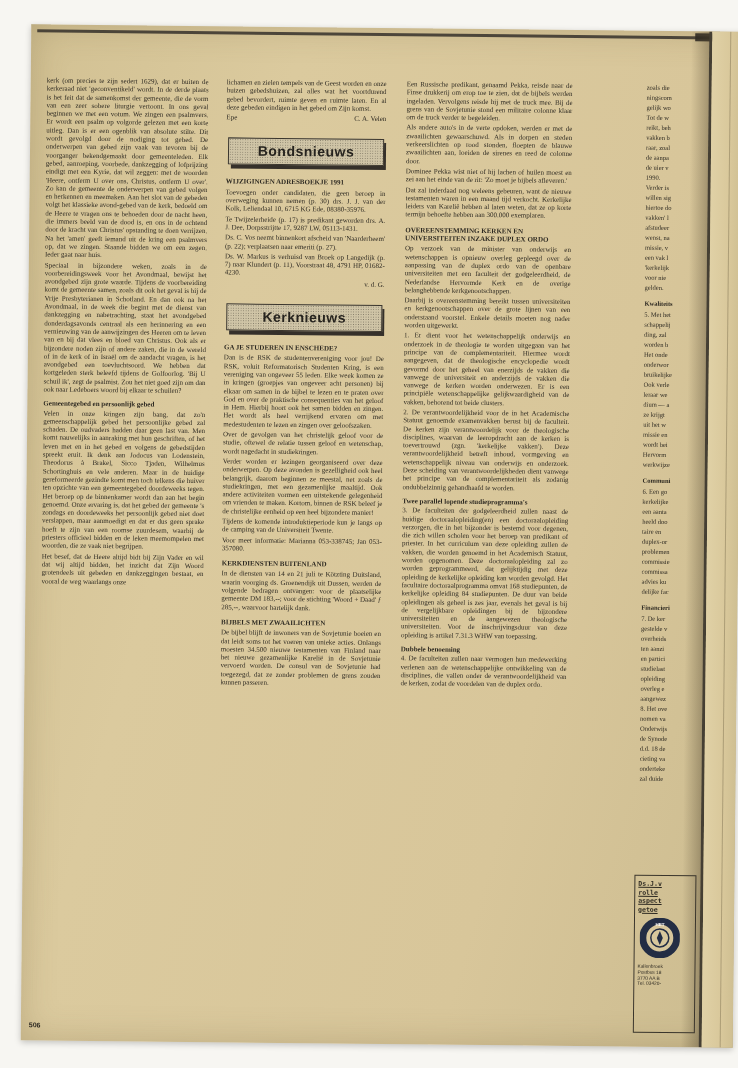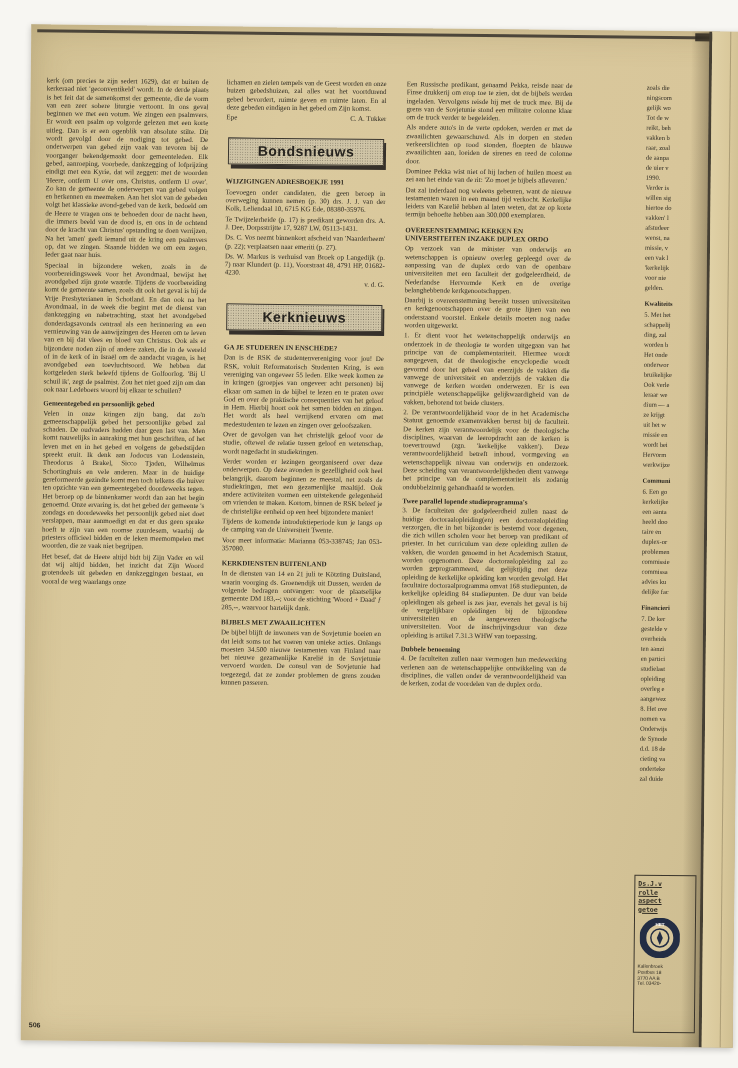--- a/index.html
+++ b/index.html
@@ -75,21 +75,21 @@
         <div class="blk p">kerk (om precies te zijn sedert 1629), dat er buiten de kerkeraad niet 'geconventikeld' wordt. In de derde plaats is het feit dat de samenkomst der gemeente, die de vorm van een zeer sobere liturgie vertoont. In ons geval beginnen we met een votum. We zingen een psalmvers. Er wordt een psalm op volgorde gelezen met een korte uitleg. Dan is er een ogenblik van absolute stilte. Dit wordt gevolgd door de nodiging tot gebed. De onderwerpen van gebed zijn vaak van tevoren bij de voorganger bekendgemaakt door gemeenteleden. Elk gebed, aanroeping, voorbede, dankzegging of lofprijzing eindigt met een Kyrie, dat wil zeggen: met de woorden 'Heere, ontferm U over ons, Christus, ontferm U over'. Zo kan de gemeente de onderwerpen van gebed volgen en herkennen en meemaken. Aan het slot van de gebeden volgt het klassieke avond-gebed van de kerk, bedoeld om de Heere te vragen ons te behoeden door de nacht heen, die immers beeld van de dood is, en ons in de ochtend door de kracht van Christus' opstanding te doen verrijzen. Na het 'amen' geeft iemand uit de kring een psalmvers op, dat we zingen. Staande bidden we om een zegen. Ieder gaat naar huis.</div>
         <div class="blk p">Speciaal in bijzondere weken, zoals in de voorbereidingsweek voor het Avondmaal, bewijst het avondgebed zijn grote waarde. Tijdens de voorbereiding komt de gemeente samen, zoals dit ook het geval is bij de Vrije Presbyterianen in Schotland. En dan ook na het Avondmaal, in de week die begint met de dienst van dankzegging en nabetrachting, staat het avondgebed donderdagsavonds centraal als een herinnering en een vernieuwing van de aanwijzingen des Heeren om te leven van en bij dat vlees en bloed van Christus. Ook als er bijzondere noden zijn of andere zaken, die in de wereld of in de kerk of in Israël om de aandacht vragen, is het avondgebed een toevluchtsoord. We hebben dat kortgeleden sterk beleefd tijdens de Golfoorlog. 'Bij U schuil ik', zegt de psalmist. Zou het niet goed zijn om dan ook naar Ledeboers woord bij elkaar te schuilen?</div>
         <div class="blk subh">Gemeentegebed en persoonlijk gebed</div>
         <div class="blk p">Velen in onze kringen zijn bang, dat zo'n gemeenschappelijk gebed het persoonlijke gebed zal schaden. De oudvaders hadden daar geen last van. Men komt nauwelijks in aanraking met hun geschriften, of het leven met en in het gebed en volgens de gebedstijden spreekt eruit. Ik denk aan Jodocus van Lodenstein, Theodorus à Brakel, Sicco Tjaden, Wilhelmus Schortinghuis en vele anderen. Maar in de huidige gereformeerde gezindte komt men toch telkens die huiver ten opzichte van een gemeentegebed doordeweeks tegen. Het beroep op de binnenkamer wordt dan aan het begin genoemd. Onze ervaring is, dat het gebed der gemeente 's zondags en doordeweeks het persoonlijk gebed niet doet verslappen, maar aanmoedigt en dat er dus geen sprake hoeft te zijn van een roomse zuurdesem, waarbij de priesters officieel bidden en de leken meemompelen met woorden, die ze vaak niet begrijpen.</div>
         <div class="blk p">Het besef, dat de Heere altijd bidt bij Zijn Vader en wil dat wij altijd bidden, het inzicht dat Zijn Woord grotendeels uit gebeden en dankzeggingen bestaat, en vooral de weg waarlangs onze</div>
       </div>
     <div class="col col-2">
         <div class="blk p">lichamen en zielen tempels van de Geest worden en onze huizen gebedshuizen, zal alles wat het voortdurend gebed bevordert, ruimte geven en ruimte laten. En al deze gebeden eindigen in het gebed om Zijn komst.</div>
         <div class="sig">
           <span>Epe</span>
-          <span>C. A. Tukker</span>
+          <span>C. A. Velen</span>
         </div>
         <div class="section-box-wrap">
           <div class="section-box">Bondsnieuws</div>
         </div>
         <div class="blk h">WIJZIGINGEN ADRESBOEKJE 1991</div>
         <div class="blk p">Toevoegen onder candidaten, die geen beroep in overweging kunnen nemen (p. 30) drs. J. J. van der Kolk, Leliendaal 10, 6715 KG Ede, 08380-35976.</div>
         <div class="blk p">Te Twijzelerheide (p. 17) is predikant geworden drs. A. J. Dee, Dorpsstrijtte 17, 9287 LW, 05113-1431.</div>
         <div class="blk p">Ds. C. Vos neemt binnenkort afscheid van 'Naarderheem' (p. 22); verplaatsen naar emeriti (p. 27).</div>
         <div class="blk p">Ds. W. Markus is verhuisd van Broek op Langedijk (p. 7) naar Klundert (p. 11), Voorstraat 48, 4791 HP, 01682-4230.</div>
         <div class="sig">

